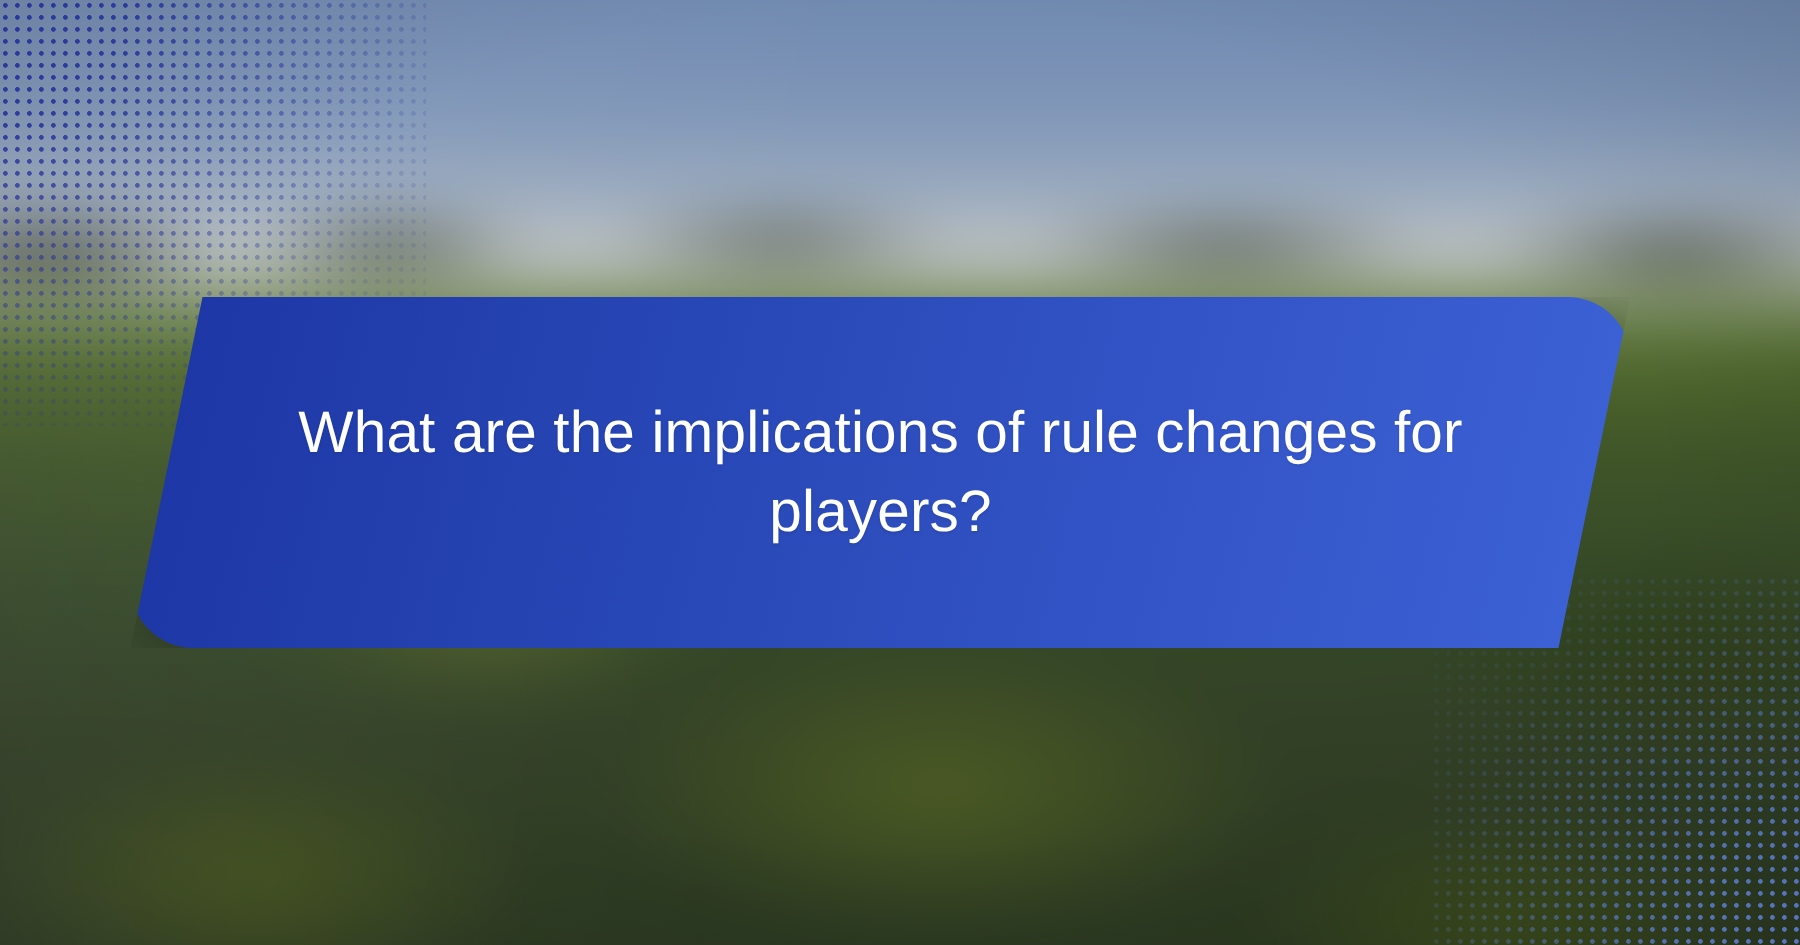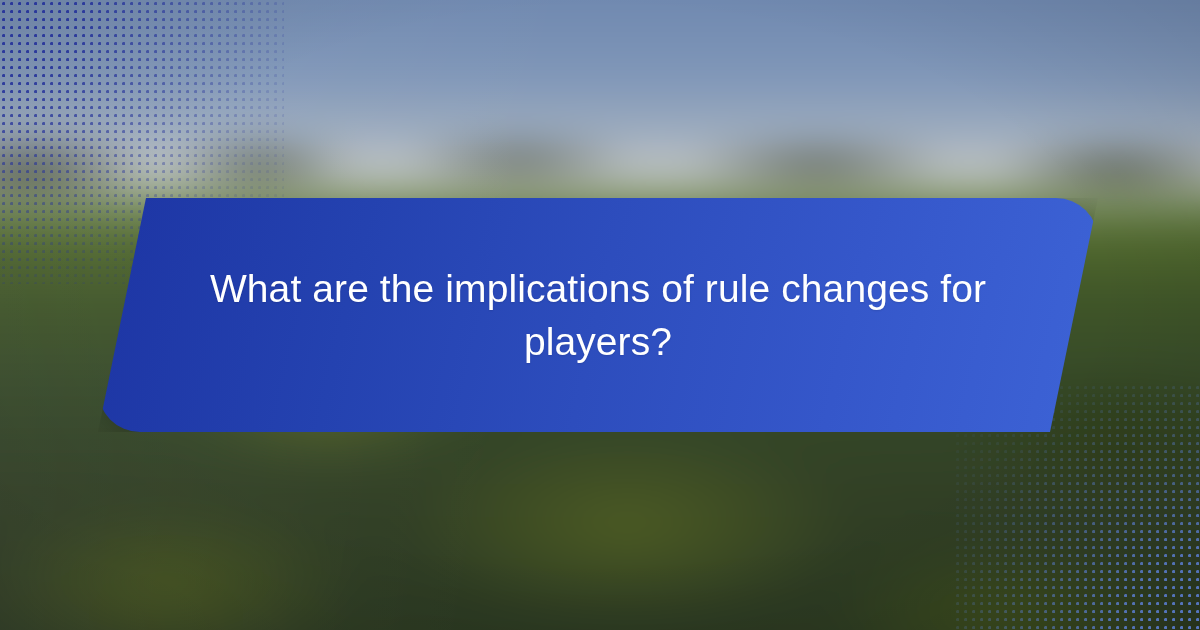--- a/index.html
+++ b/index.html
@@ -85,21 +85,21 @@
     background-image:radial-gradient(circle at 1.6px 1.6px, #5f83e0 1.35px, rgba(95,131,224,0) 1.75px);
     background-size:8px 8px;
     -webkit-mask-image:radial-gradient(circle at 100% 100%, rgba(0,0,0,1) 0%, rgba(0,0,0,0.9) 24%, rgba(0,0,0,0.5) 50%, rgba(0,0,0,0.15) 74%, rgba(0,0,0,0) 100%);
             mask-image:radial-gradient(circle at 100% 100%, rgba(0,0,0,1) 0%, rgba(0,0,0,0.9) 24%, rgba(0,0,0,0.5) 50%, rgba(0,0,0,0.15) 74%, rgba(0,0,0,0) 100%);
     opacity:0.85;
   }
 
   
   .card {
     position:absolute;
-    left:98px;
+    left:87px;
     top:198px;
     width:1000px;
     height:234px;
     display:flex;
     align-items:center;
     justify-content:center;
     padding:0 52px;
     background:linear-gradient(103deg, #1d35a4 0%, #2442b0 26%, #2d4dbd 50%, #3557ca 74%, #3d63d6 100%);
     border-radius:42px;
     

